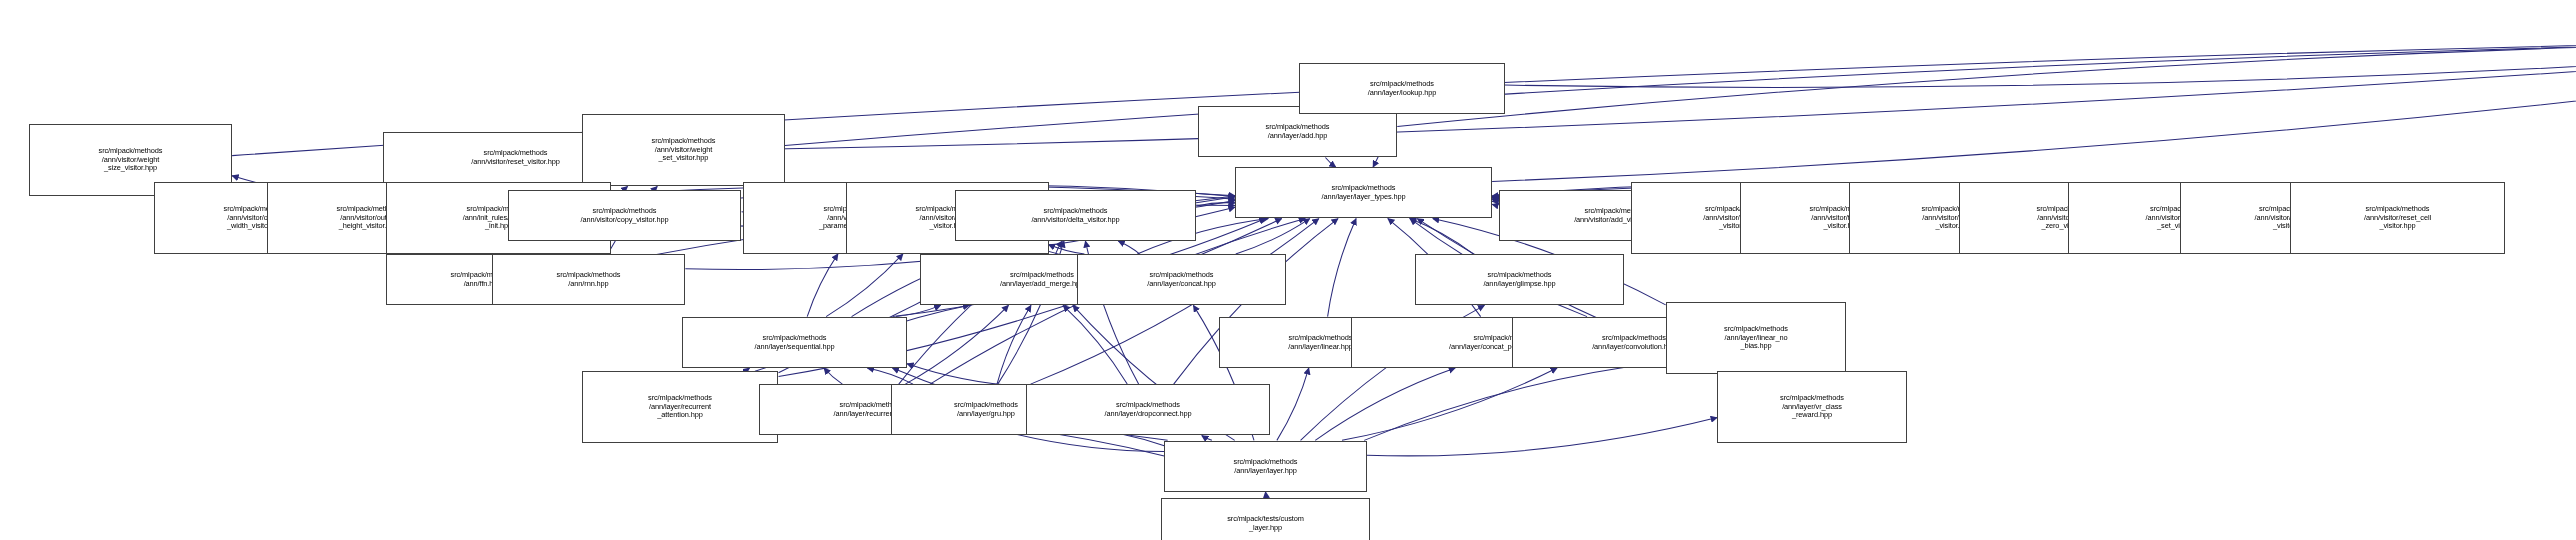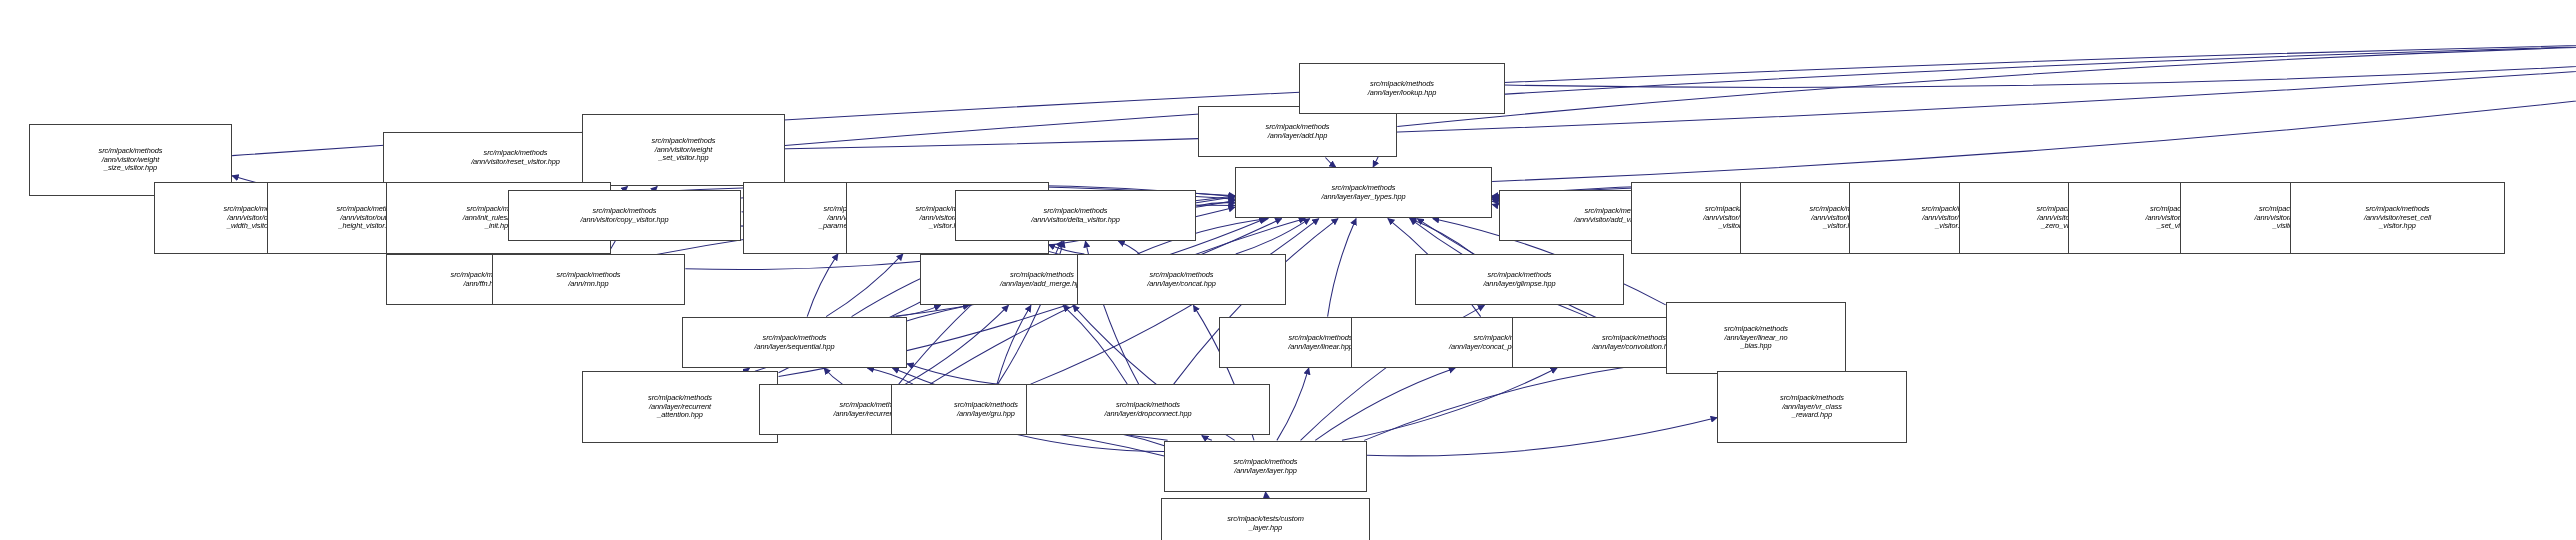--- a/index.html
+++ b/index.html
@@ -38,21 +38,20 @@
     color: #000000;
     font-size: 7.4px;
     line-height: 8.7px;
     text-align: center;
     display: flex;
     align-items: center;
     justify-content: center;
     padding: 0.6px 1.9px;
     white-space: pre-line;
     letter-spacing: -0.1px;
-    font-style: italic;
   }
 </style>
 </head>
 <body>
 
 <div id="graph-root">
   <svg id="edge-layer" viewBox="0 0 4005 840" width="2576" height="540" xmlns="http://www.w3.org/2000/svg">
     <defs>
       <marker id="arrow" viewBox="0 0 10 10" refX="9" refY="5" markerWidth="7" markerHeight="7" orient="auto-start-reverse">
         <path d="M 0 0 L 10 5 L 0 10 z" fill="#2a2a7a"></path>

